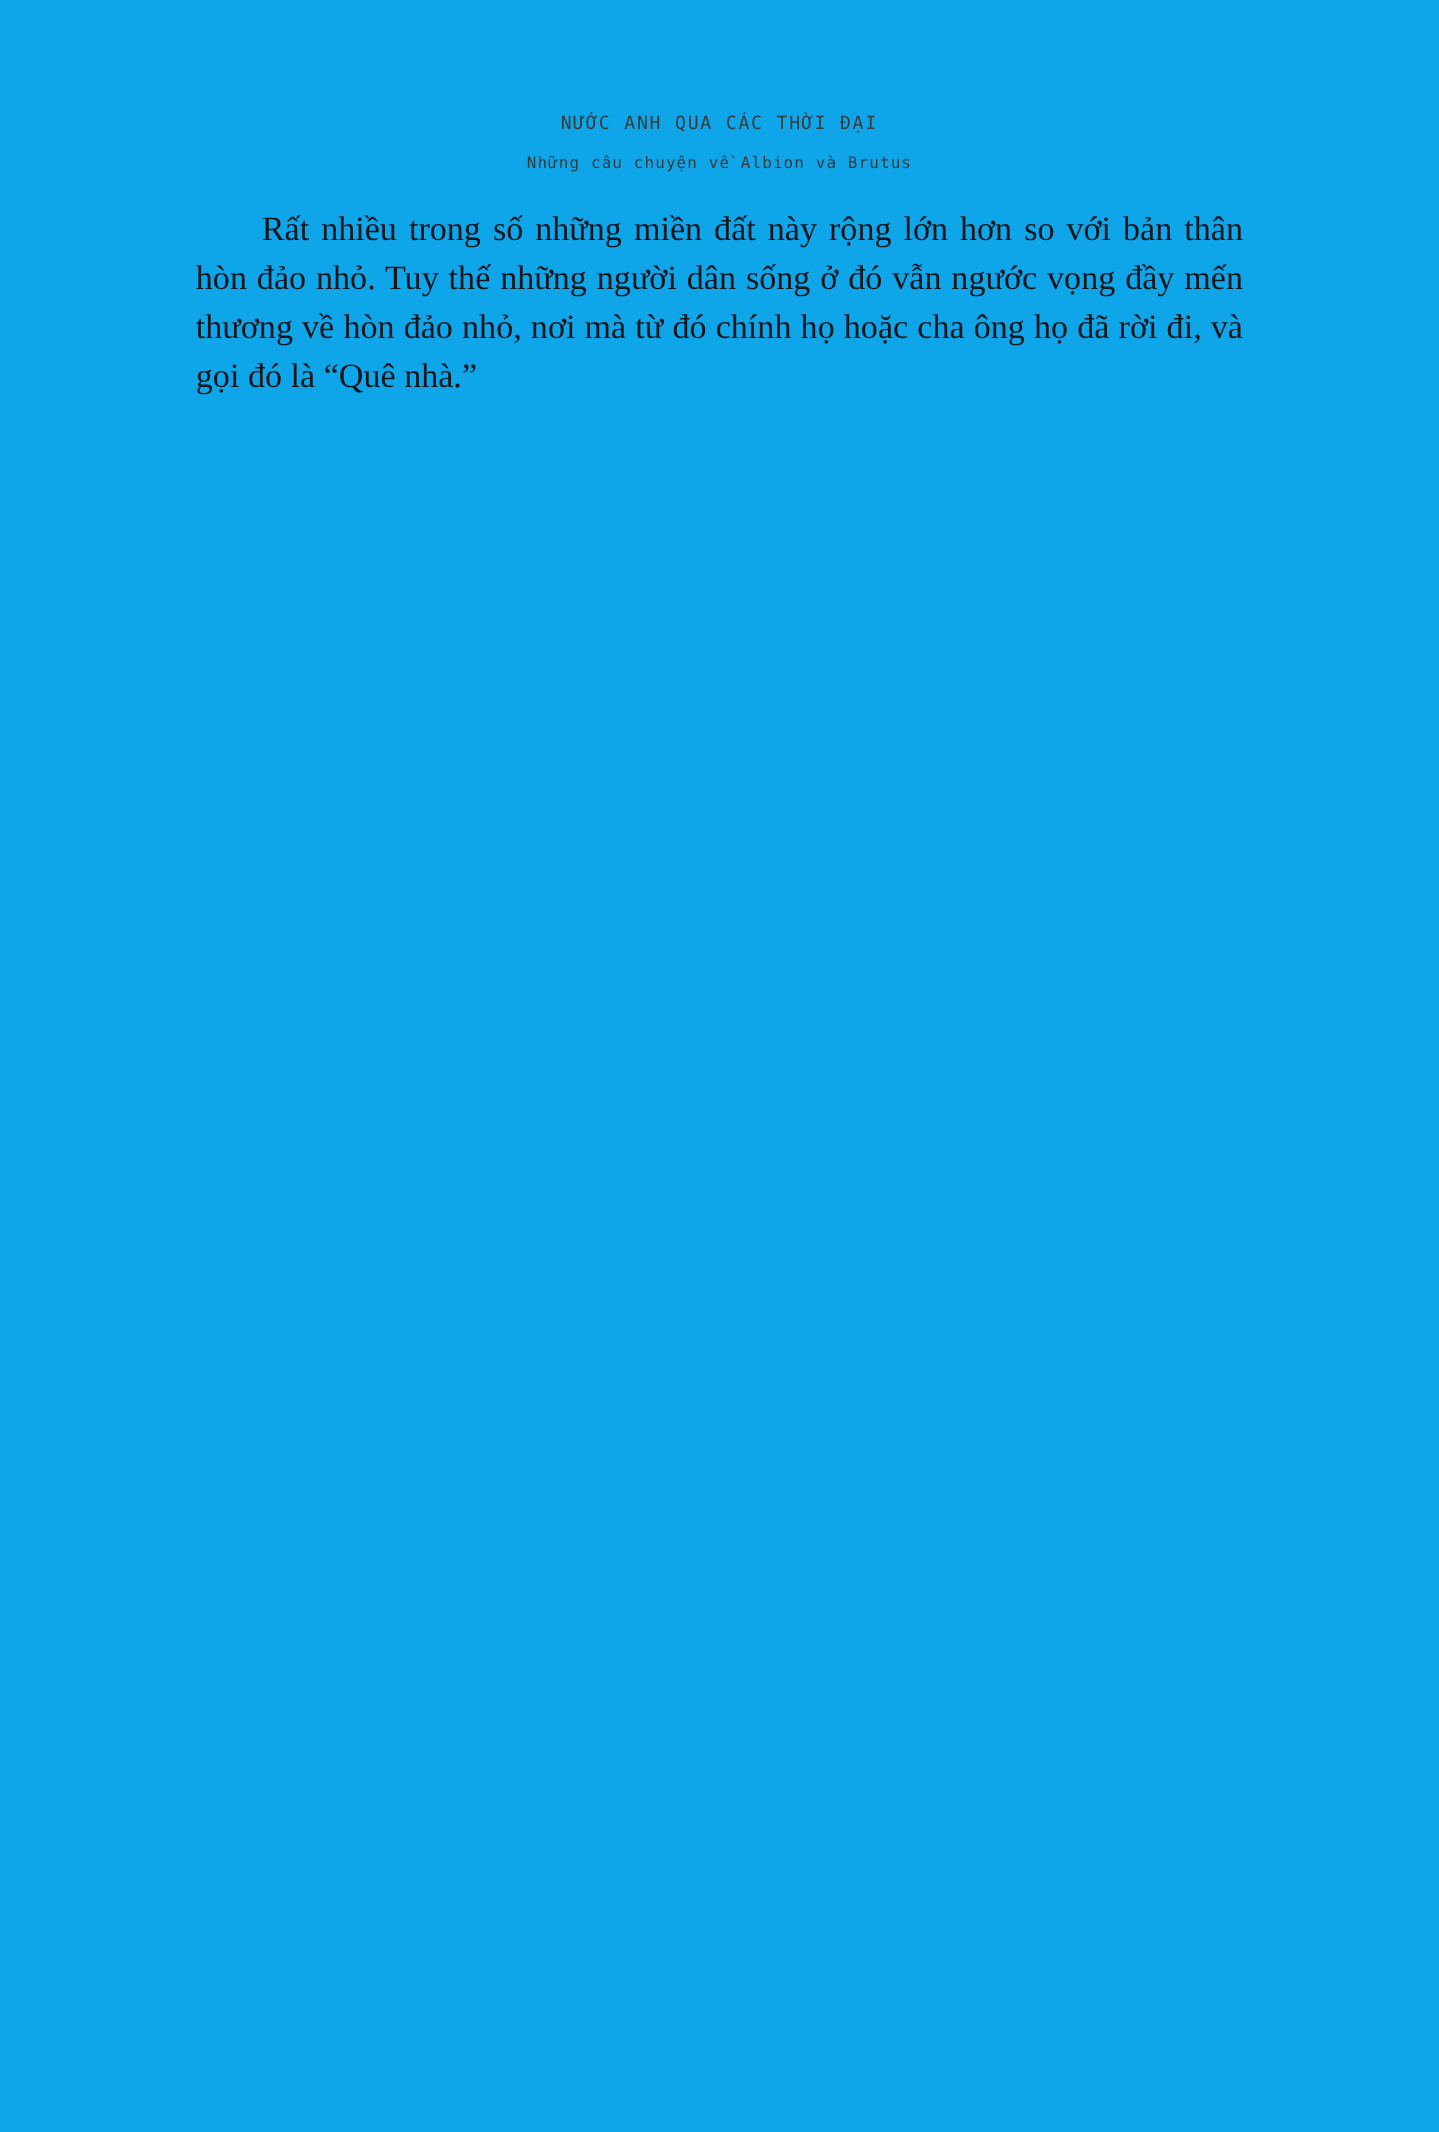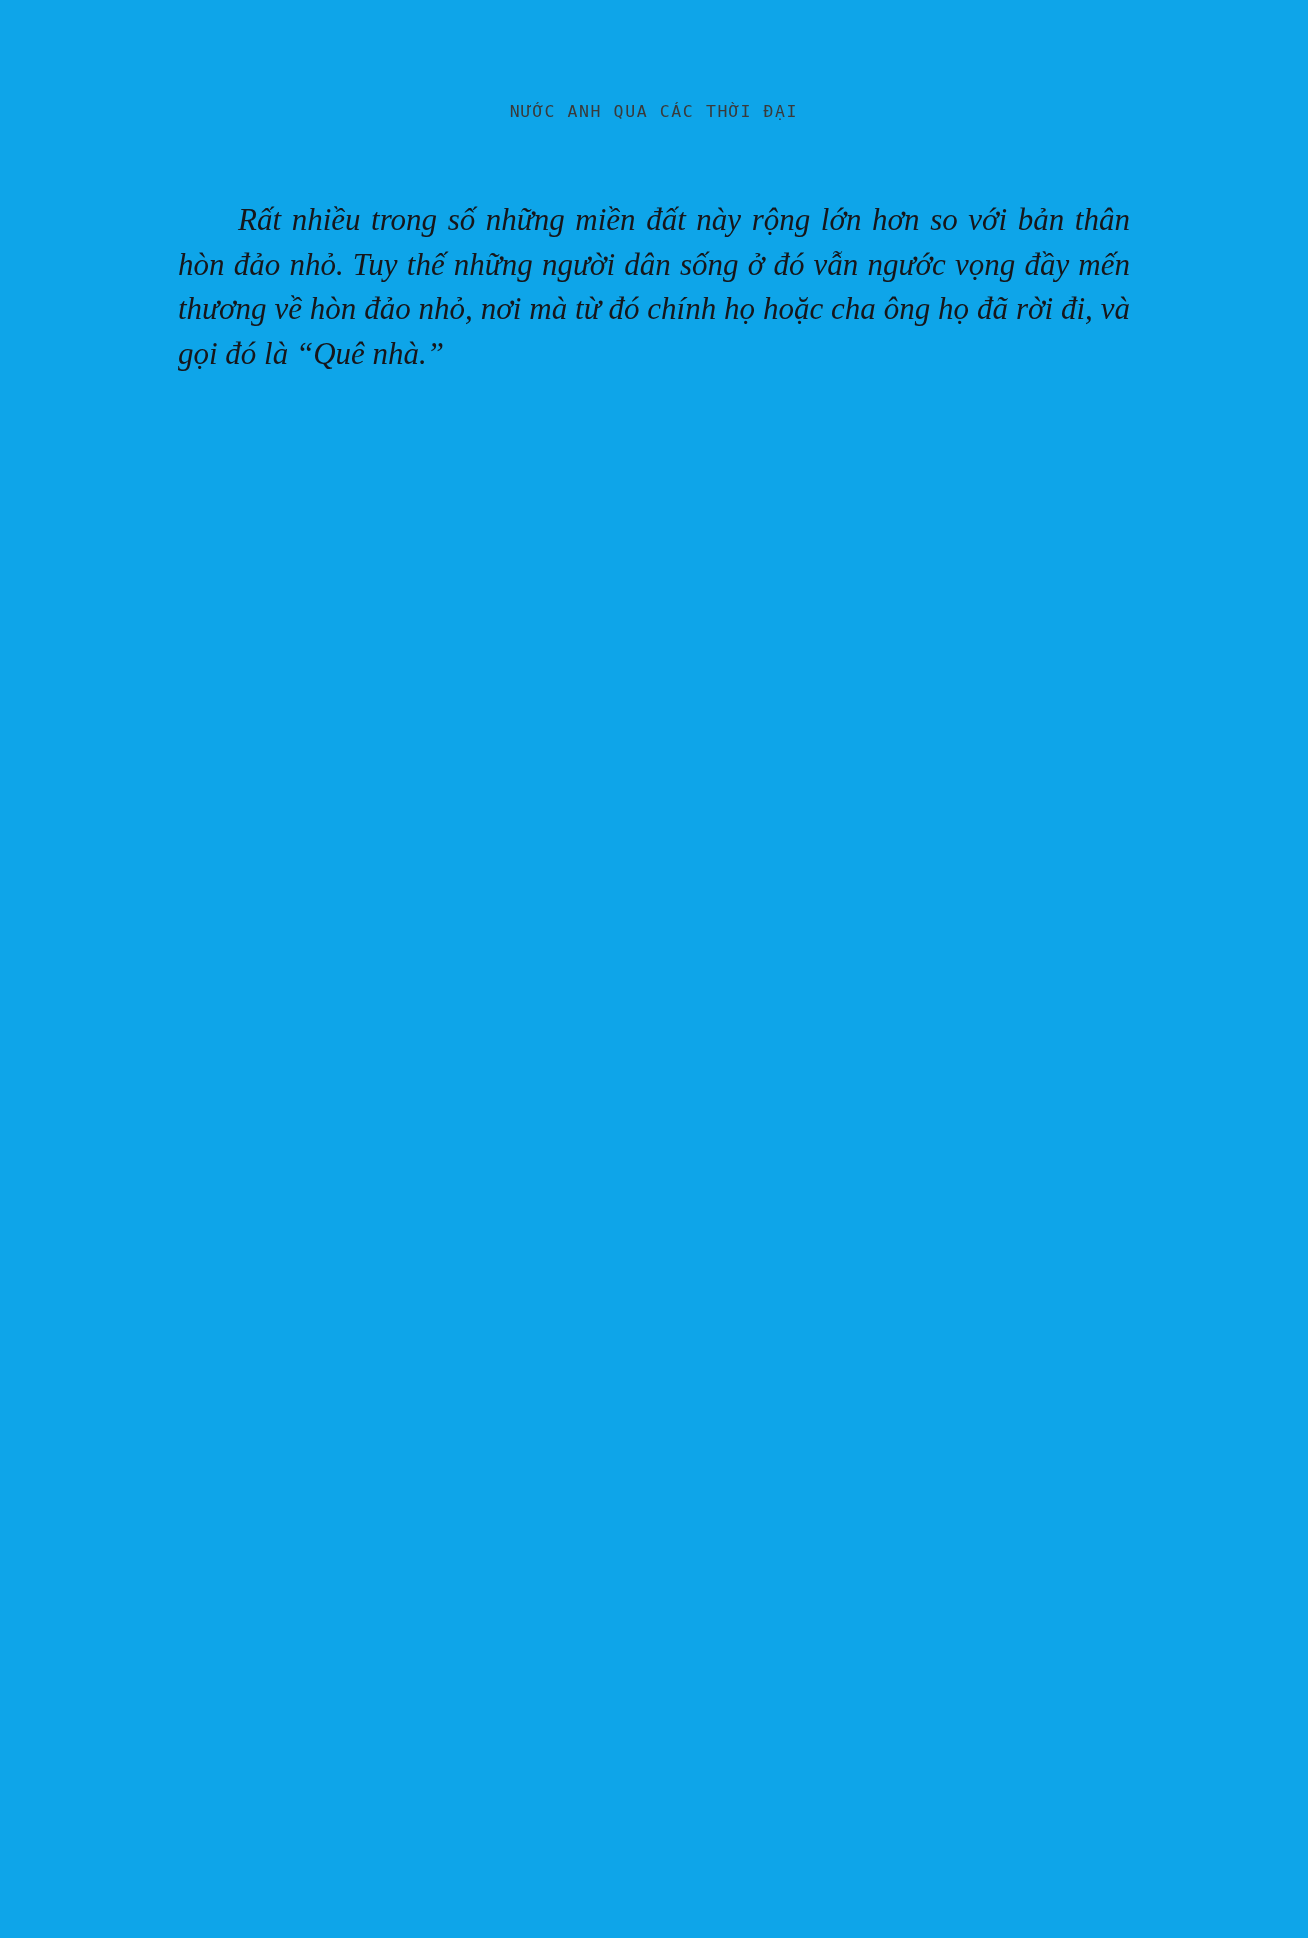--- a/index.html
+++ b/index.html
@@ -34,24 +34,23 @@
     width: 100%;
     text-align: center;
     font-family: "DejaVu Sans Mono", "Liberation Mono", monospace;
     font-size: 14.5px;
     letter-spacing: 1.0px;
     color: #3a3a3a;
     line-height: 1.0;
   }
   .body-block {
     position: absolute;
-    top: 198px;
+    top: 186px;
     left: 178px;
     width: 952px;
-    font-style: italic;
   }
   .body-paragraph {
     margin: 0;
     font-family: "Liberation Serif", "DejaVu Serif", serif;
     font-size: 31px;
     line-height: 1.44;
     color: #16161a;
     text-align: justify;
     text-indent: 60px;
     -webkit-hyphens: none;
@@ -69,19 +68,20 @@
     color: #2b2b2b;
   }
 </style>
 </head>
 <body>
 
 <div class="page">
 
   <div class="running-head">NƯỚC ANH QUA CÁC THỜI ĐẠI</div>
 
+  <div class="running-subhead">Những câu chuyện về Albion và Brutus</div>
 
   <div class="body-block">
     <p class="body-paragraph">Rất nhiều trong số những miền đất này rộng lớn hơn so với bản thân hòn đảo nhỏ. Tuy thế những người dân sống ở đó vẫn ngước vọng đầy mến thương về hòn đảo nhỏ, nơi mà từ đó chính họ hoặc cha ông họ đã rời đi, và gọi đó là “Quê nhà.”</p>
   </div>
 
 
 </div>
 
 </body></html>

